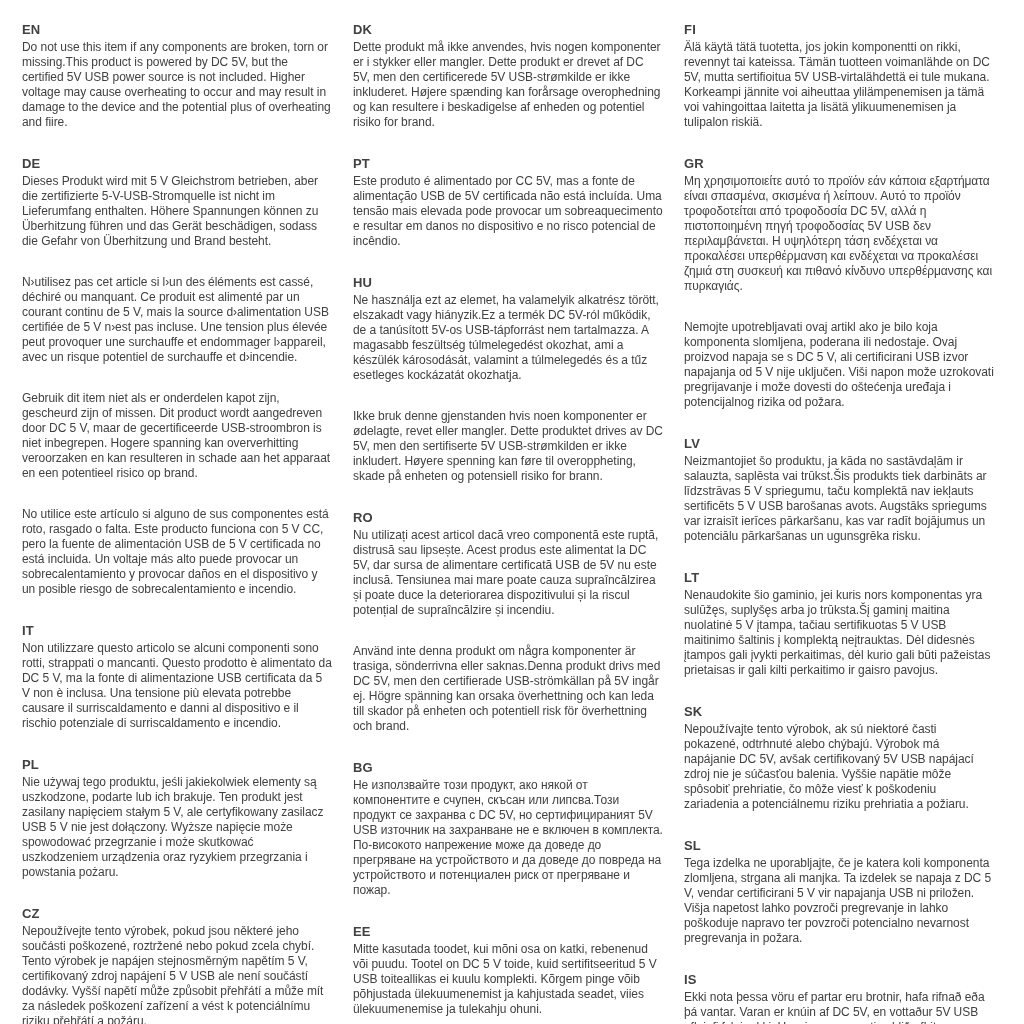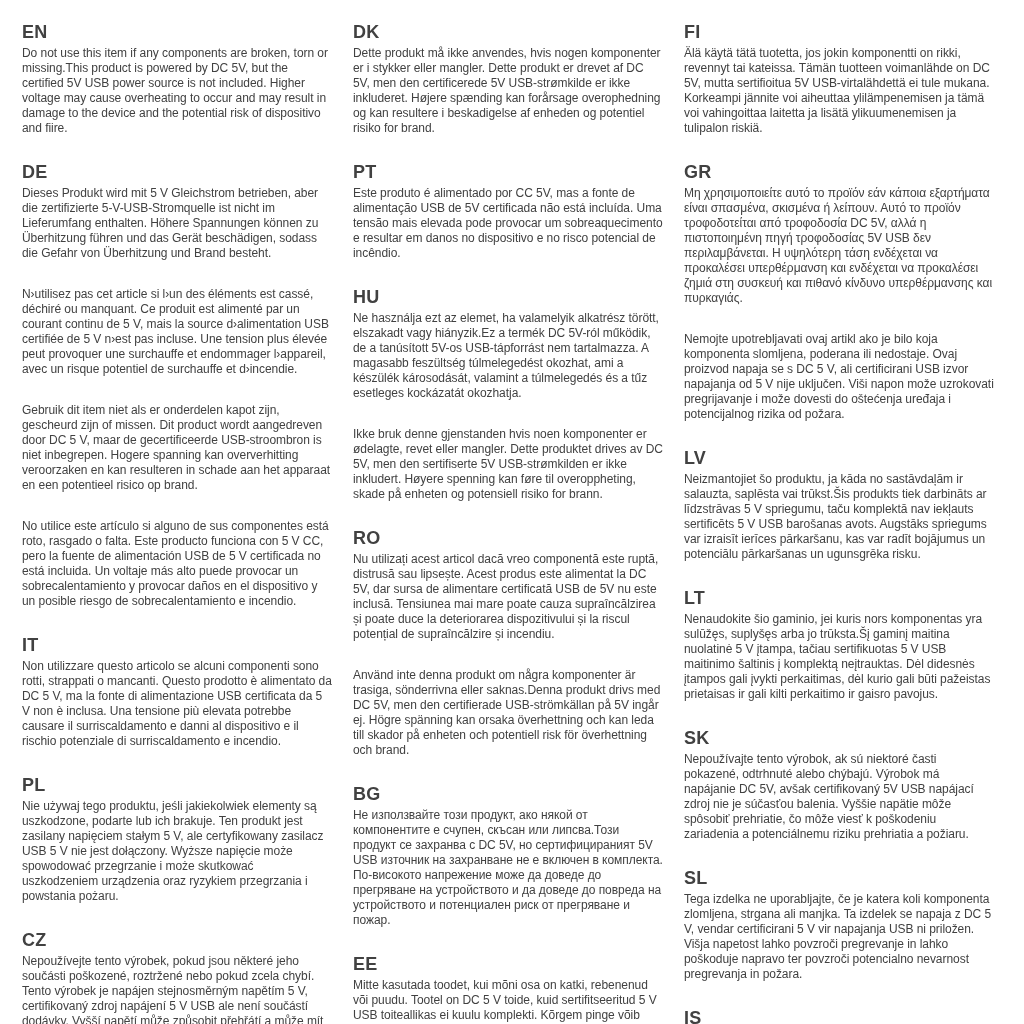--- a/index.html
+++ b/index.html
@@ -20,41 +20,41 @@
     overflow: hidden;
   }
   .col {
     flex: 0 0 310px;
     width: 310px;
   }
   .section {
     margin: 0 0 26px 0;
   }
   .lang-code {
-    font-size: 18px;
+    font-size: 13px;
     font-weight: bold;
     margin: 0 0 3px 0;
     letter-spacing: 0.2px;
   }
   .warning-text {
     font-size: 12px;
     line-height: 15px;
     margin: 0;
     letter-spacing: -0.05px;
   }
 </style>
 </head>
 <body>
 
 <div class="page">
 
   <div class="col">
     <div class="section">
       <p class="lang-code">EN</p>
-      <p class="warning-text">Do not use this item if any components are broken, torn or missing.This product is powered by DC 5V, but the certified 5V USB power source is not included. Higher voltage may cause overheating to occur and may result in damage to the device and the potential risk of dispositivo and fiire.</p>
+      <p class="warning-text">Do not use this item if any components are broken, torn or missing.This product is powered by DC 5V, but the certified 5V USB power source is not included. Higher voltage may cause overheating to occur and may result in damage to the device and the potential plus of overheating and fiire.</p>
     </div>
     <div class="section">
       <p class="lang-code">DE</p>
       <p class="warning-text">Dieses Produkt wird mit 5 V Gleichstrom betrieben, aber die zertifizierte 5-V-USB-Stromquelle ist nicht im Lieferumfang enthalten. Höhere Spannungen können zu Überhitzung führen und das Gerät beschädigen, sodass die Gefahr von Überhitzung und Brand besteht.</p>
     </div>
     <div class="section">
       <p class="warning-text">N›utilisez pas cet article si l›un des éléments est cassé, déchiré ou manquant. Ce produit est alimenté par un courant continu de 5 V, mais la source d›alimentation USB certifiée de 5 V n›est pas incluse. Une tension plus élevée peut provoquer une surchauffe et endommager l›appareil, avec un risque potentiel de surchauffe et d›incendie.</p>
     </div>
     <div class="section">
       <p class="warning-text">Gebruik dit item niet als er onderdelen kapot zijn, gescheurd zijn of missen. Dit product wordt aangedreven door DC 5 V, maar de gecertificeerde USB-stroombron is niet inbegrepen. Hogere spanning kan oververhitting veroorzaken en kan resulteren in schade aan het apparaat en een potentieel risico op brand.</p>

